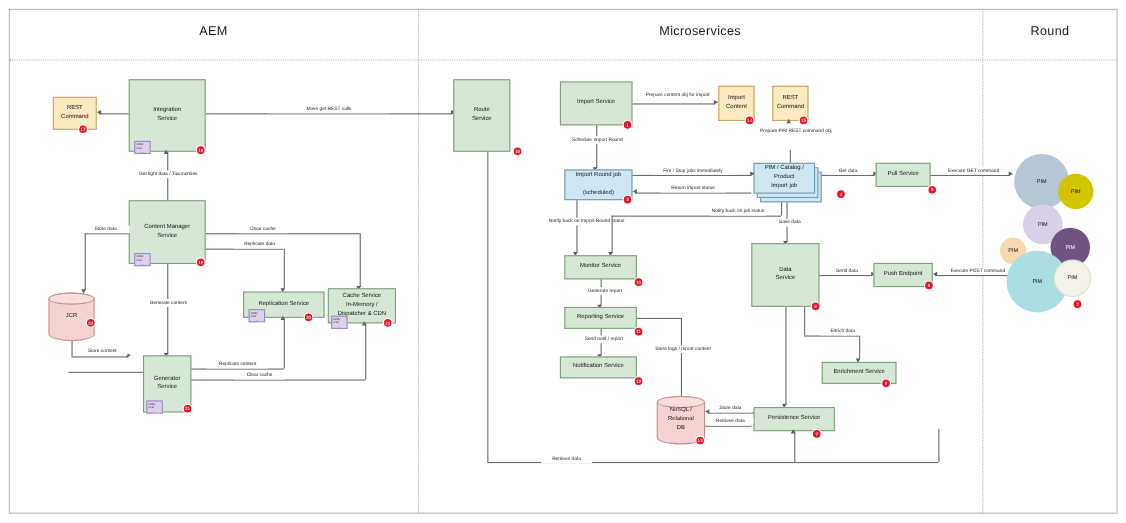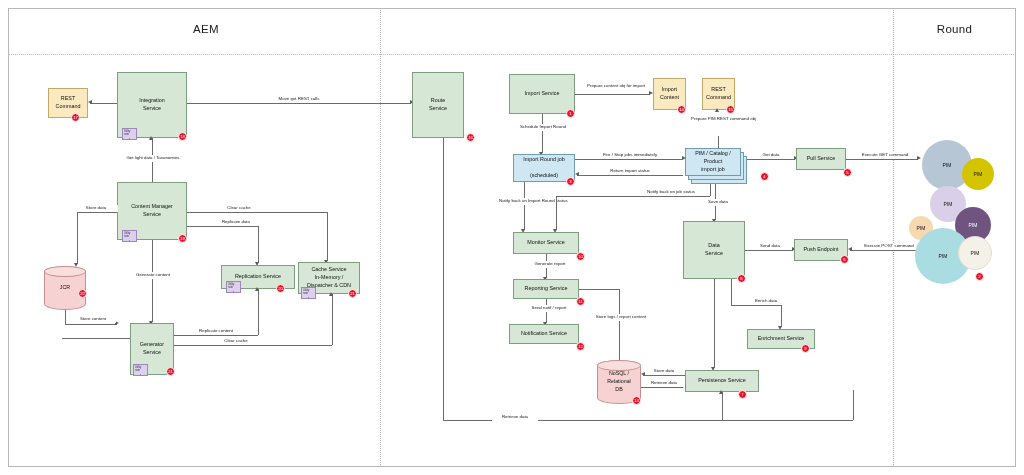--- a/index.html
+++ b/index.html
@@ -74,21 +74,22 @@
 </head>
 <body>
 
 <div id="canvas">
 
   <div class="frame"></div>
   <div class="lane-head-rule"></div>
   <div class="lane-div" style="left:380px;"></div>
   <div class="lane-div" style="left:893px;"></div>
 
-  <div class="lane-title" style="left:20px;width:372px;">AEM</div>
+  <div class="lane-title" style="left:8px;width:372px;">AEM</div>
+  <div class="lane-title" style="left:380px;width:513px;">Microservices</div>
   <div class="lane-title" style="left:893px;width:123px;">Round</div>
 
   <div class="node tan" style="left:48px;top:88px;width:40px;height:30px;">
     <span style="white-space:pre-line">REST
 Command</span>
   </div>
   <div class="badge" style="left:71px;top:113px;">17</div>
 
   <div class="node" style="left:117px;top:72px;width:70px;height:66px;">
     <span style="white-space:pre-line">Integration

